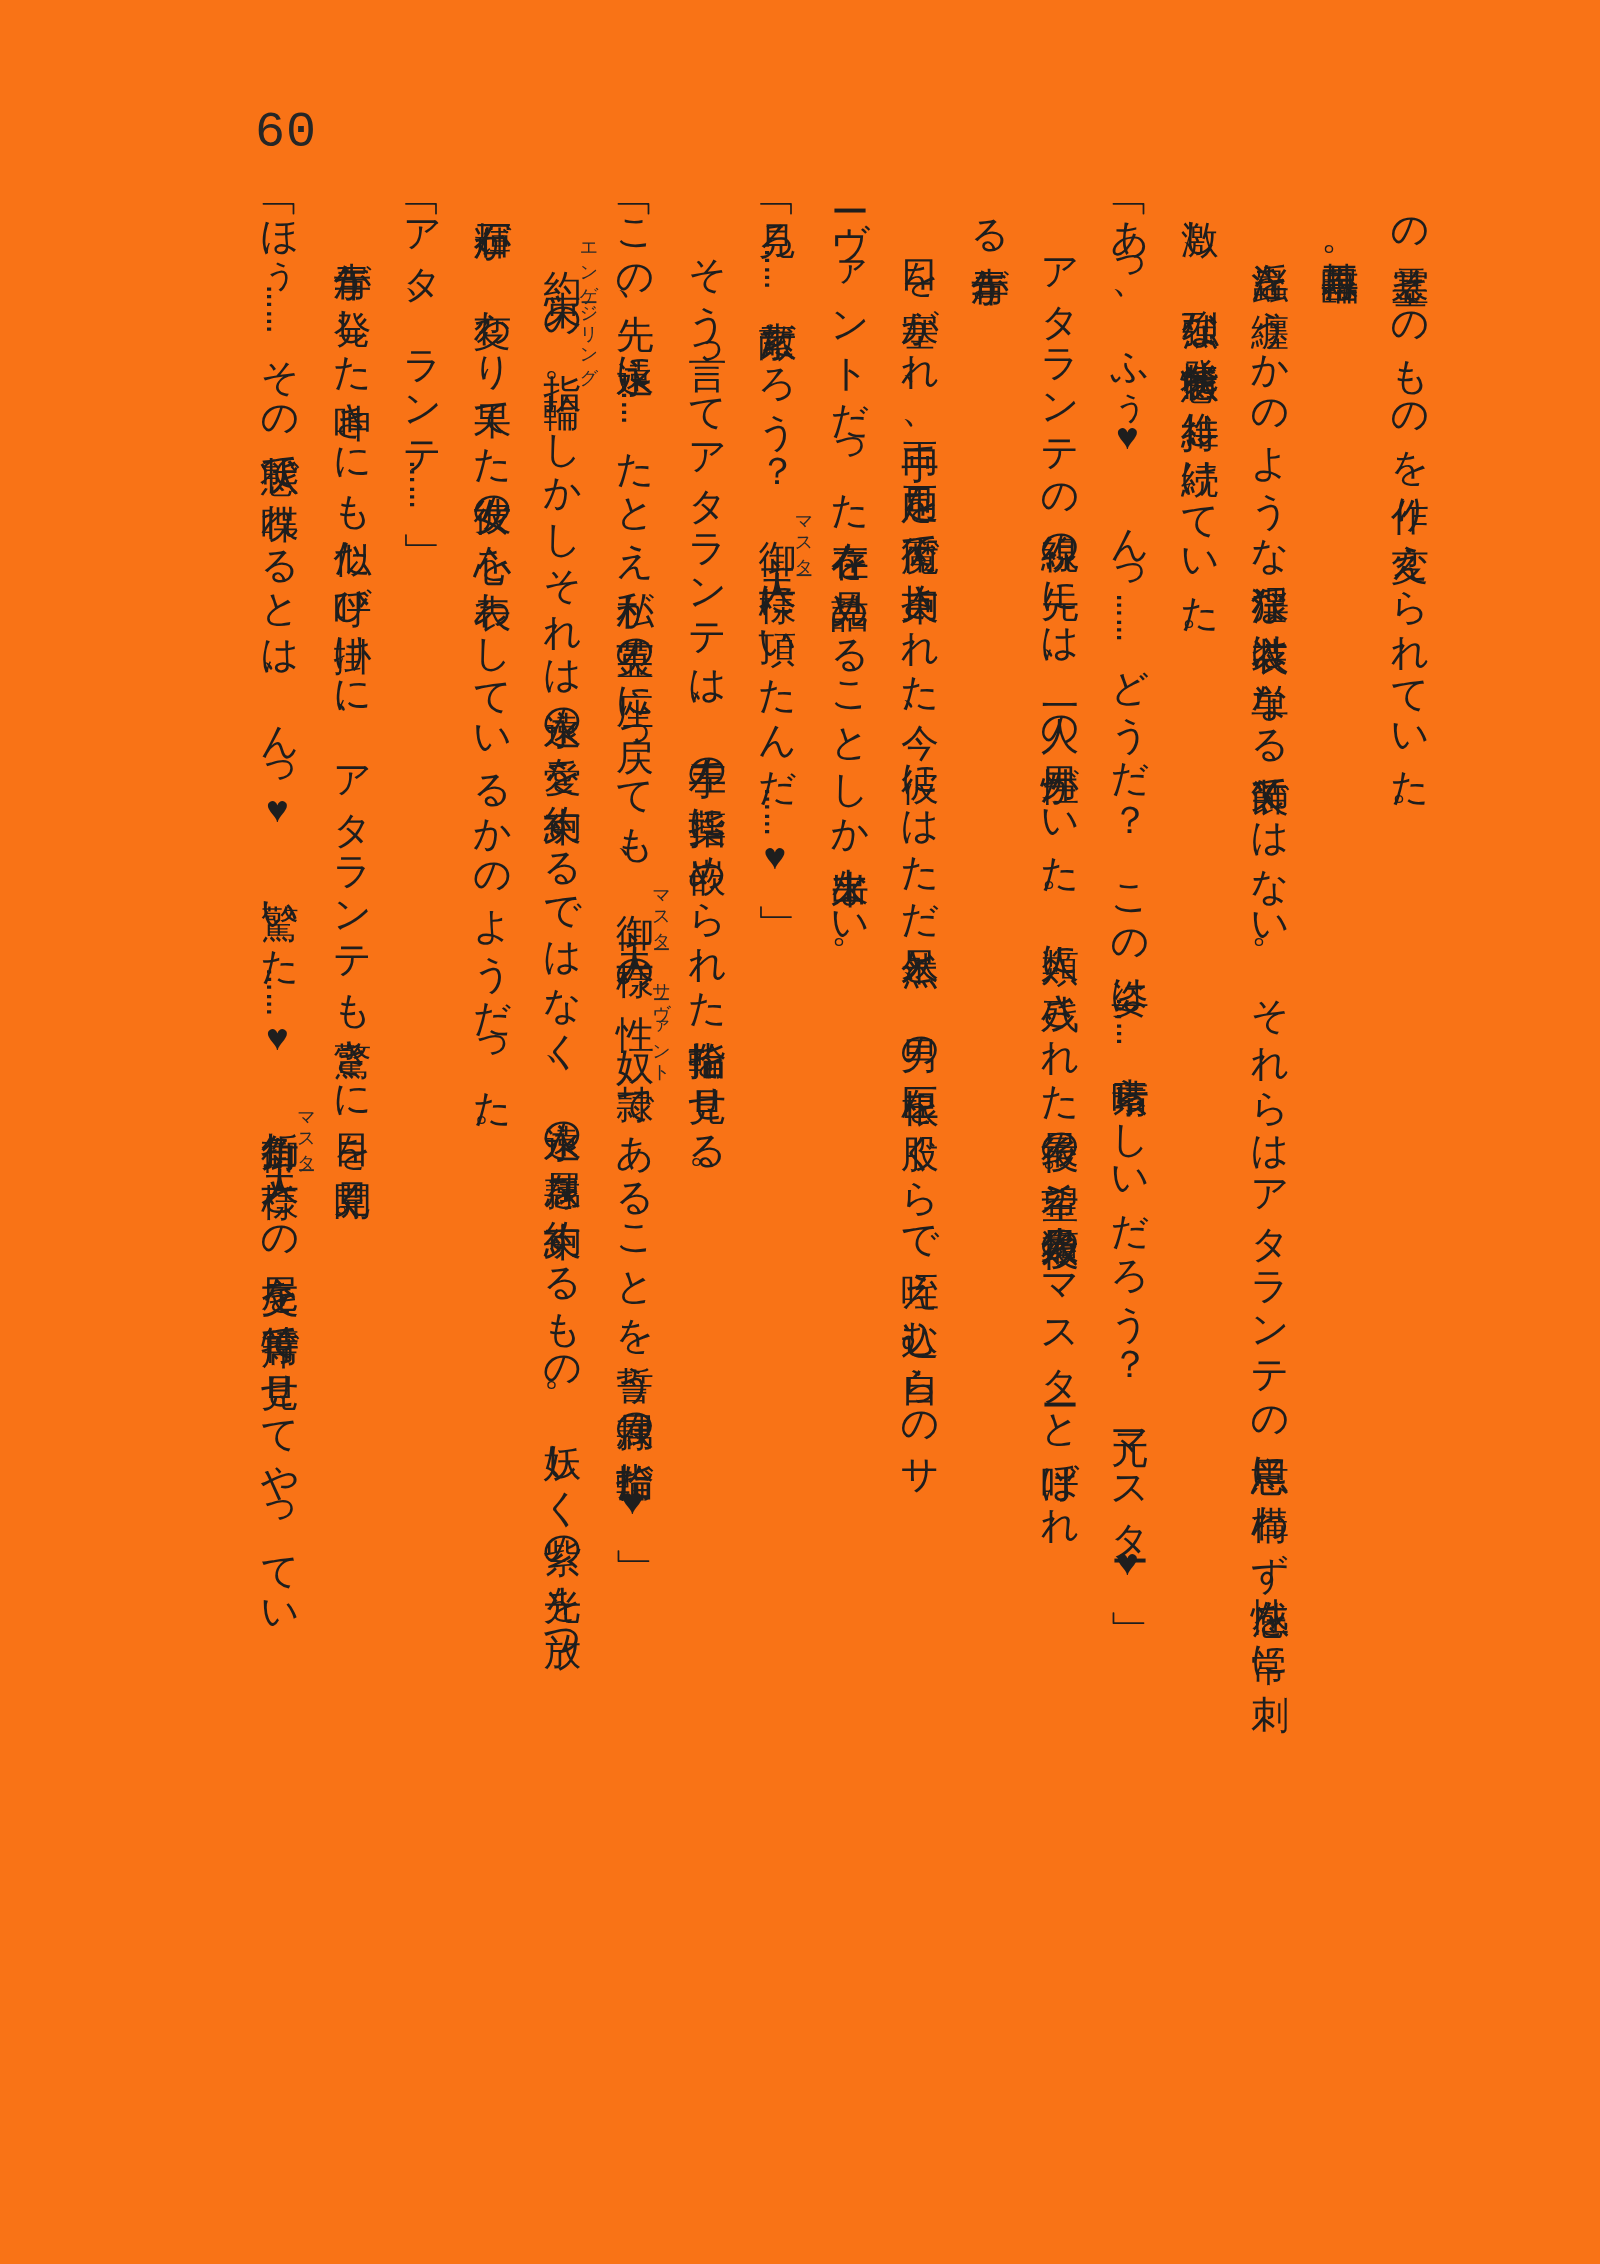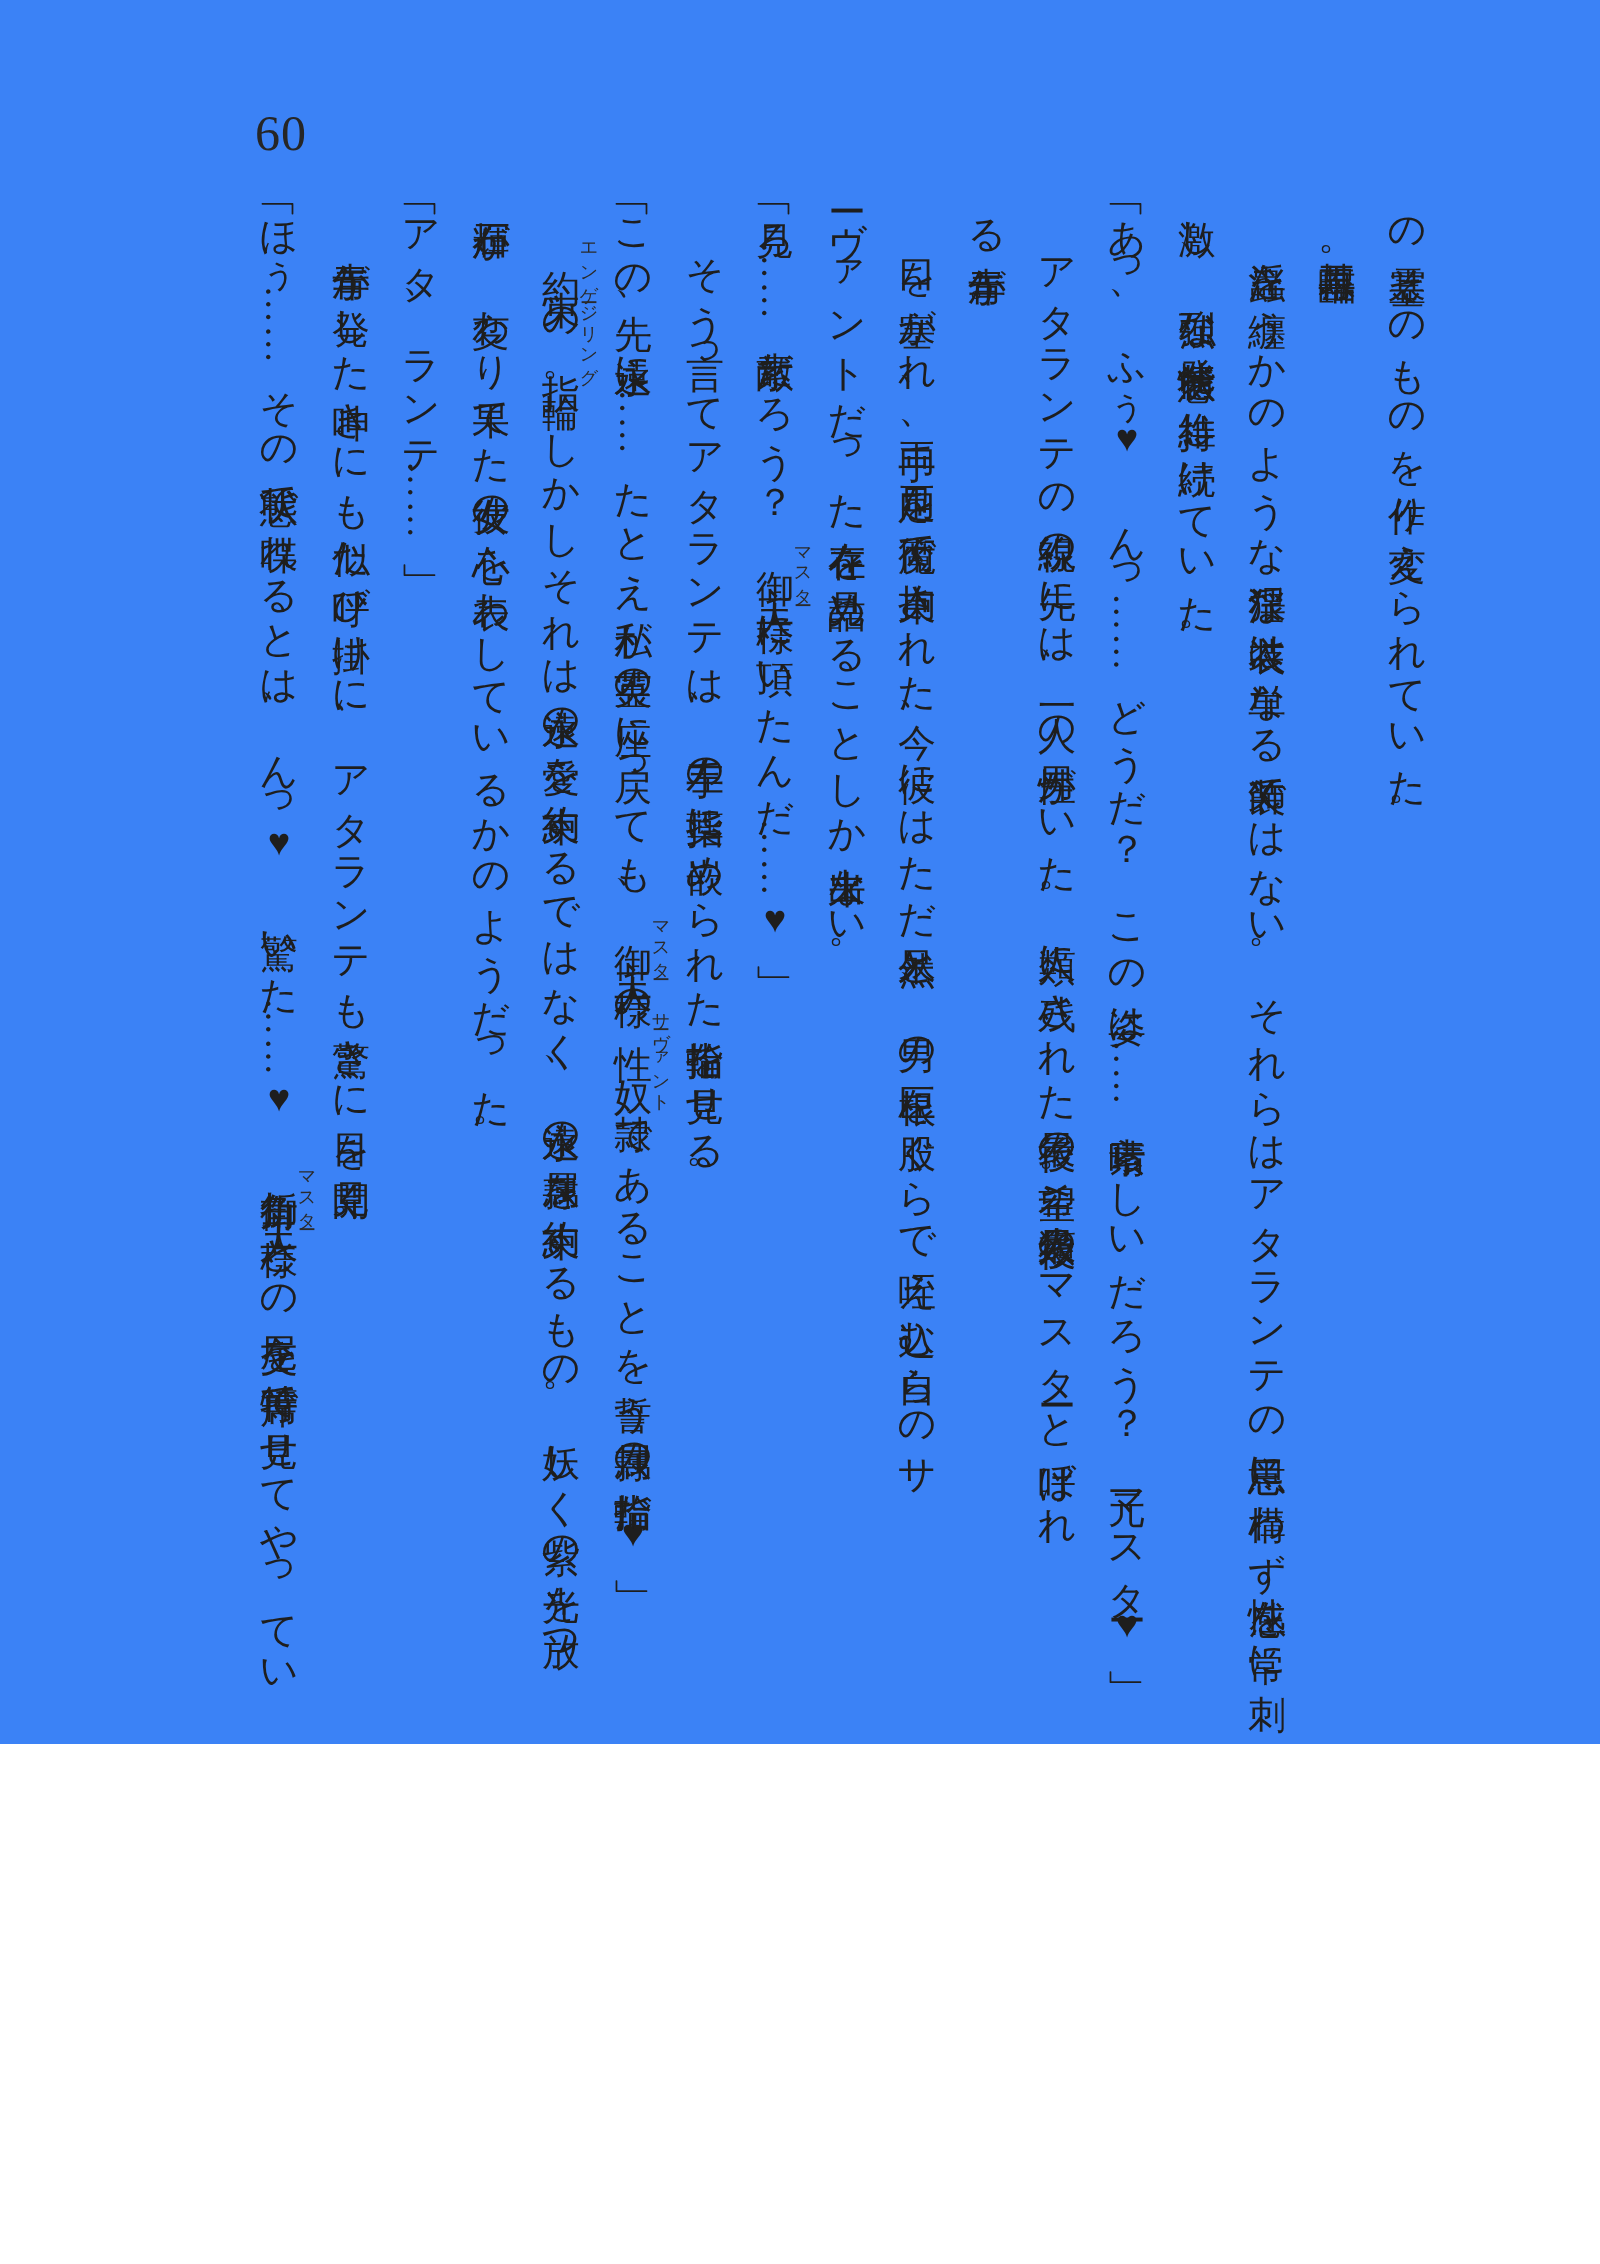--- a/index.html
+++ b/index.html
@@ -3,23 +3,23 @@
 <meta charset="utf-8">
 <style>
   html, body {
     margin: 0;
     padding: 0;
     background: #ffffff;
   }
   .page {
     position: relative;
     width: 1600px;
-    height: 1744px;
-    background: #3b82f6;
-    font-family: Liberation Serif, serif;
+    height: 2264px;
+    background: #f97316;
+    font-family: Liberation Mono, monospace;
     color: #1e1e1e;
     overflow: hidden;
   }
   .page-number {
     position: absolute;
     top: 104px;
     left: 255px;
     font-size: 50px;
     letter-spacing: 1px;
     color: #262626;

